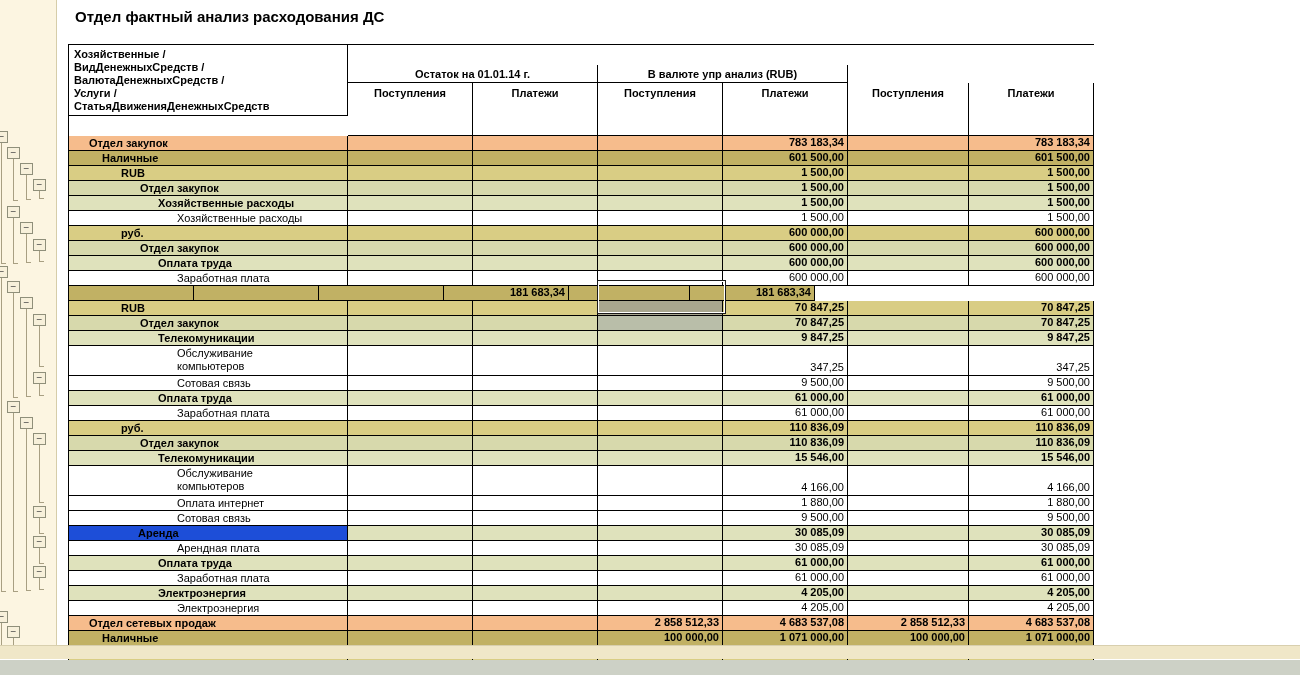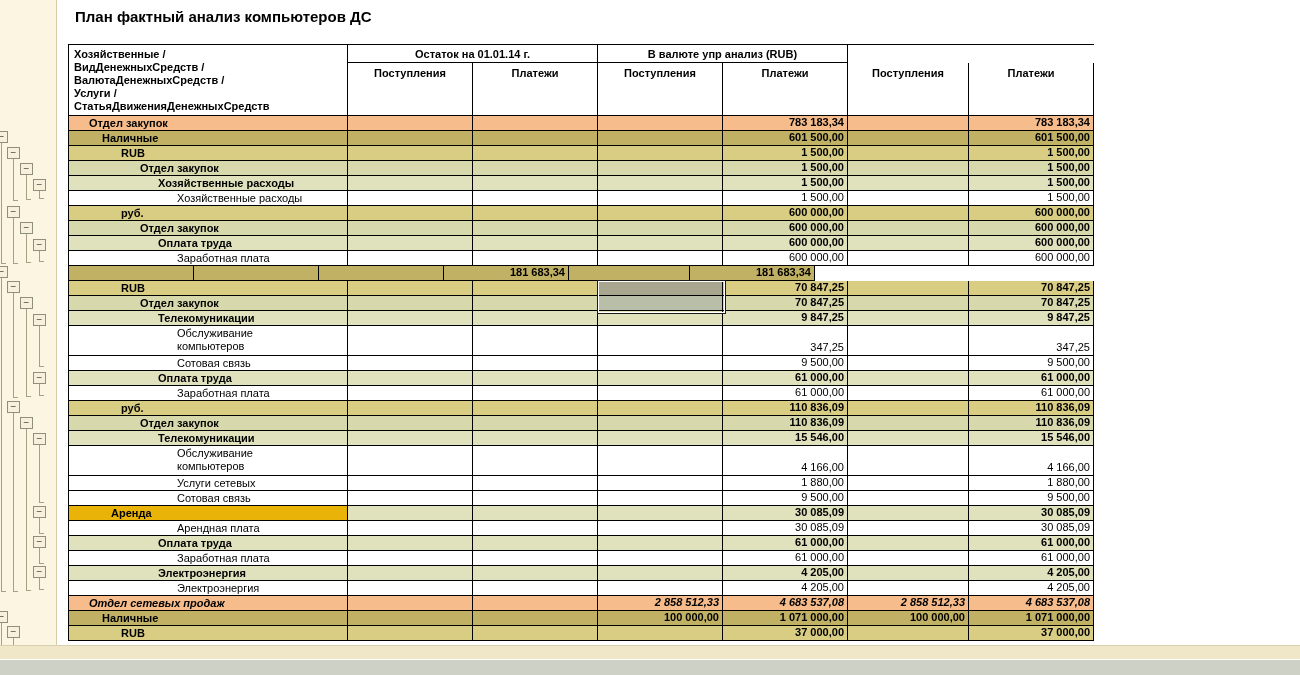--- a/index.html
+++ b/index.html
@@ -17,21 +17,21 @@
         font-size:10px;line-height:9px;text-align:center;color:#444;cursor:pointer;}
   
   .title{position:absolute;left:75px;top:8px;font-size:15px;font-weight:bold;}
   
   .rpt{position:absolute;left:68px;top:44px;width:1026px;box-sizing:border-box;
        border-top:1px solid #000;border-left:1px solid #000;font-size:11px;}
   .cell{box-sizing:border-box;border-right:1px solid #000;border-bottom:1px solid #000;
         overflow:hidden;}
   .hdr{display:flex;}
   .labelhead{width:279px;height:71px;padding:3px 4px 0 5px;font-weight:bold;line-height:13px;}
-  .hright{display:flex;flex-direction:column;}
+  .hright{display:flex;flex-direction:column;margin-top:20px;}
   .grow{display:flex;}
   .gcell{height:18px;font-weight:bold;text-align:center;padding-top:3px;}
   .scell{height:53px;font-weight:bold;text-align:center;padding-top:4px;}
   .rpt-row{display:flex;}
   .lab{width:279px;display:flex;align-items:flex-start;white-space:pre-line;
        line-height:13px;padding-top:1px;}
   .val{display:flex;align-items:flex-end;justify-content:flex-end;
        padding:0 3px 1px 0;line-height:13px;}
   .b{font-weight:bold;}
   
@@ -99,21 +99,21 @@
     <div class="tbox" style="left: 7px; top: 401px;">−</div>
     <div class="tbox" style="left: 20px; top: 417px;">−</div>
     <div class="tbox" style="left: 33px; top: 433px;">−</div>
     <div class="tbox" style="left: 33px; top: 506px;">−</div>
     <div class="tbox" style="left: 33px; top: 536px;">−</div>
     <div class="tbox" style="left: 33px; top: 566px;">−</div>
     <div class="tbox" style="left: -5px; top: 611px;">−</div>
     <div class="tbox" style="left: 7px; top: 626px;">−</div>
   </div>
 
-<div class="title">План фактный анализ компьютеров ДС</div>
+<div class="title">Отдел фактный анализ расходования ДС</div>
 
 <div class="rpt">
   <div class="hdr">
     <div class="cell labelhead">
       <div>Хозяйственные /</div>
       <div>ВидДенежныхСредств /</div>
       <div>ВалютаДенежныхСредств /</div>
       <div>Услуги /</div>
       <div>СтатьяДвиженияДенежныхСредств</div>
     </div>
@@ -326,39 +326,39 @@
         <div class="cell lab" style="background: rgb(255, 255, 255); padding-left: 108px;">Обслуживание
 компьютеров</div>
         <div class="cell val" style="width: 125px; background: rgb(255, 255, 255);"></div>
         <div class="cell val" style="width: 125px; background: rgb(255, 255, 255);"></div>
         <div class="cell val" style="width: 125px; background: rgb(255, 255, 255);"></div>
         <div class="cell val" style="width: 125px; background: rgb(255, 255, 255);">4 166,00</div>
         <div class="cell val" style="width: 121px; background: rgb(255, 255, 255);"></div>
         <div class="cell val" style="width: 125px; background: rgb(255, 255, 255);">4 166,00</div>
       </div>
       <div class="rpt-row" style="height: 15px;">
-        <div class="cell lab" style="background: rgb(255, 255, 255); padding-left: 108px;">Услуги сетевых</div>
+        <div class="cell lab" style="background: rgb(255, 255, 255); padding-left: 108px;">Оплата интернет</div>
         <div class="cell val" style="width: 125px; background: rgb(255, 255, 255);"></div>
         <div class="cell val" style="width: 125px; background: rgb(255, 255, 255);"></div>
         <div class="cell val" style="width: 125px; background: rgb(255, 255, 255);"></div>
         <div class="cell val" style="width: 125px; background: rgb(255, 255, 255);">1 880,00</div>
         <div class="cell val" style="width: 121px; background: rgb(255, 255, 255);"></div>
         <div class="cell val" style="width: 125px; background: rgb(255, 255, 255);">1 880,00</div>
       </div>
       <div class="rpt-row" style="height: 15px;">
         <div class="cell lab" style="background: rgb(255, 255, 255); padding-left: 108px;">Сотовая связь</div>
         <div class="cell val" style="width: 125px; background: rgb(255, 255, 255);"></div>
         <div class="cell val" style="width: 125px; background: rgb(255, 255, 255);"></div>
         <div class="cell val" style="width: 125px; background: rgb(255, 255, 255);"></div>
         <div class="cell val" style="width: 125px; background: rgb(255, 255, 255);">9 500,00</div>
         <div class="cell val" style="width: 121px; background: rgb(255, 255, 255);"></div>
         <div class="cell val" style="width: 125px; background: rgb(255, 255, 255);">9 500,00</div>
       </div>
       <div class="rpt-row" style="height: 15px;">
-        <div class="cell lab b" style="background: #eab308; padding-left: 42px; text-align: center;">Аренда</div>
+        <div class="cell lab b" style="background: #1d4ed8; padding-left: 69px; text-align: center;">Аренда</div>
         <div class="cell val b" style="width: 125px; background: rgb(223, 226, 188);"></div>
         <div class="cell val b" style="width: 125px; background: rgb(223, 226, 188);"></div>
         <div class="cell val b" style="width: 125px; background: rgb(223, 226, 188);"></div>
         <div class="cell val b" style="width: 125px; background: rgb(223, 226, 188);">30 085,09</div>
         <div class="cell val b" style="width: 121px; background: rgb(223, 226, 188);"></div>
         <div class="cell val b" style="width: 125px; background: rgb(223, 226, 188);">30 085,09</div>
       </div>
       <div class="rpt-row" style="height: 15px;">
         <div class="cell lab" style="background: rgb(255, 255, 255); padding-left: 108px;">Арендная плата</div>
         <div class="cell val" style="width: 125px; background: rgb(255, 255, 255);"></div>
@@ -397,21 +397,21 @@
       </div>
       <div class="rpt-row" style="height: 15px;">
         <div class="cell lab" style="background: rgb(255, 255, 255); padding-left: 108px;">Электроэнергия</div>
         <div class="cell val" style="width: 125px; background: rgb(255, 255, 255);"></div>
         <div class="cell val" style="width: 125px; background: rgb(255, 255, 255);"></div>
         <div class="cell val" style="width: 125px; background: rgb(255, 255, 255);"></div>
         <div class="cell val" style="width: 125px; background: rgb(255, 255, 255);">4 205,00</div>
         <div class="cell val" style="width: 121px; background: rgb(255, 255, 255);"></div>
         <div class="cell val" style="width: 125px; background: rgb(255, 255, 255);">4 205,00</div>
       </div>
-      <div class="rpt-row" style="height: 15px; font-style: italic;">
+      <div class="rpt-row" style="height: 15px;">
         <div class="cell lab b" style="background: rgb(246, 188, 140); padding-left: 20px;">Отдел сетевых продаж</div>
         <div class="cell val b" style="width: 125px; background: rgb(246, 188, 140);"></div>
         <div class="cell val b" style="width: 125px; background: rgb(246, 188, 140);"></div>
         <div class="cell val b" style="width: 125px; background: rgb(246, 188, 140);">2 858 512,33</div>
         <div class="cell val b" style="width: 125px; background: rgb(246, 188, 140);">4 683 537,08</div>
         <div class="cell val b" style="width: 121px; background: rgb(246, 188, 140);">2 858 512,33</div>
         <div class="cell val b" style="width: 125px; background: rgb(246, 188, 140);">4 683 537,08</div>
       </div>
       <div class="rpt-row" style="height: 15px;">
         <div class="cell lab b" style="background: rgb(193, 177, 100); padding-left: 33px;">Наличные</div>

